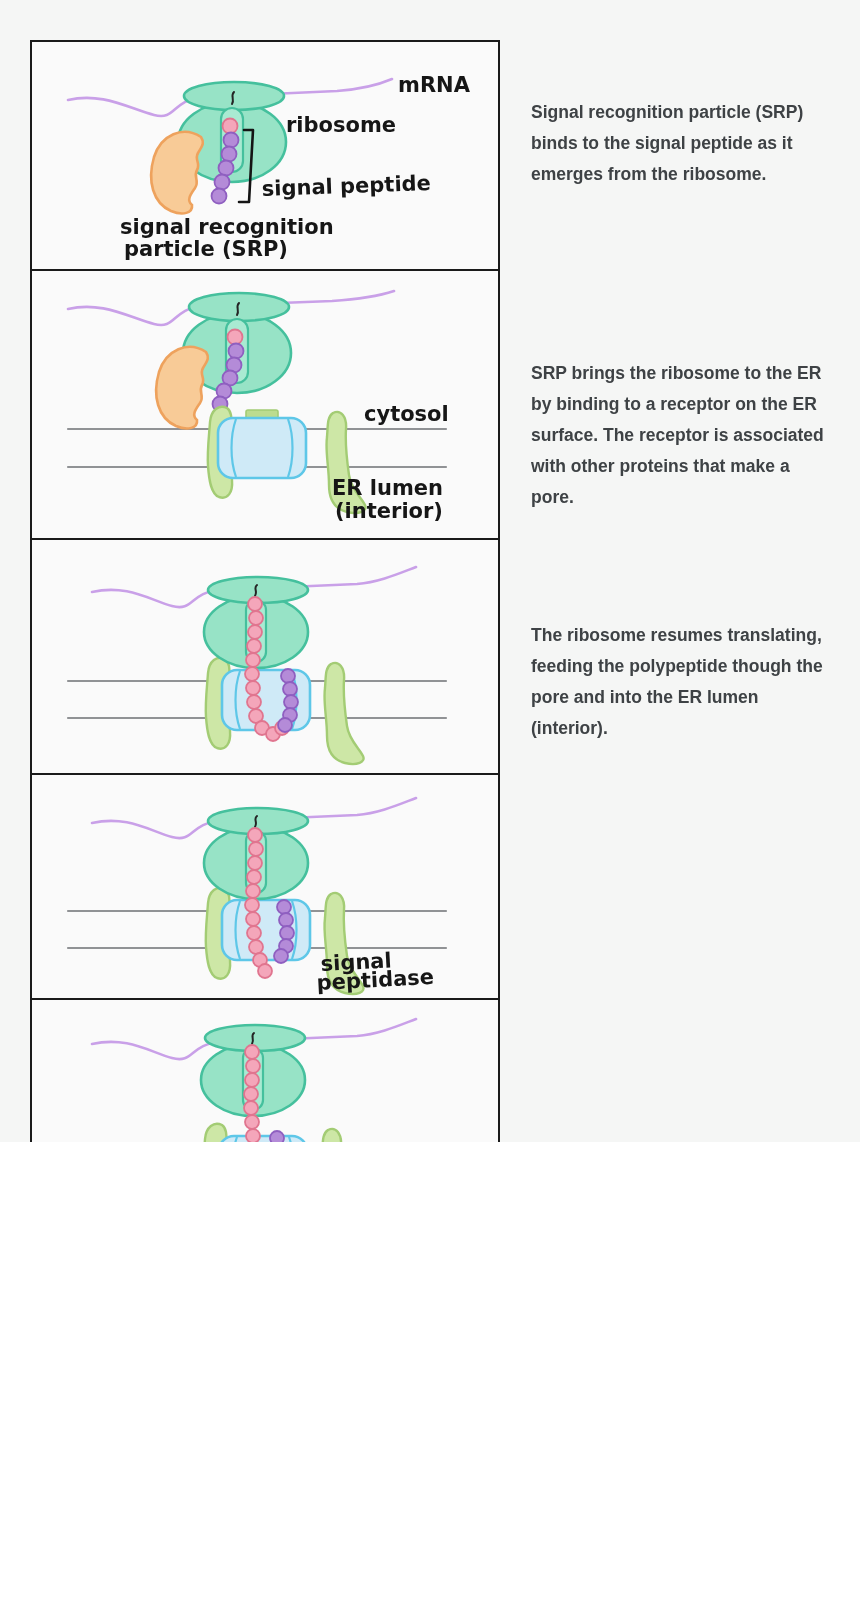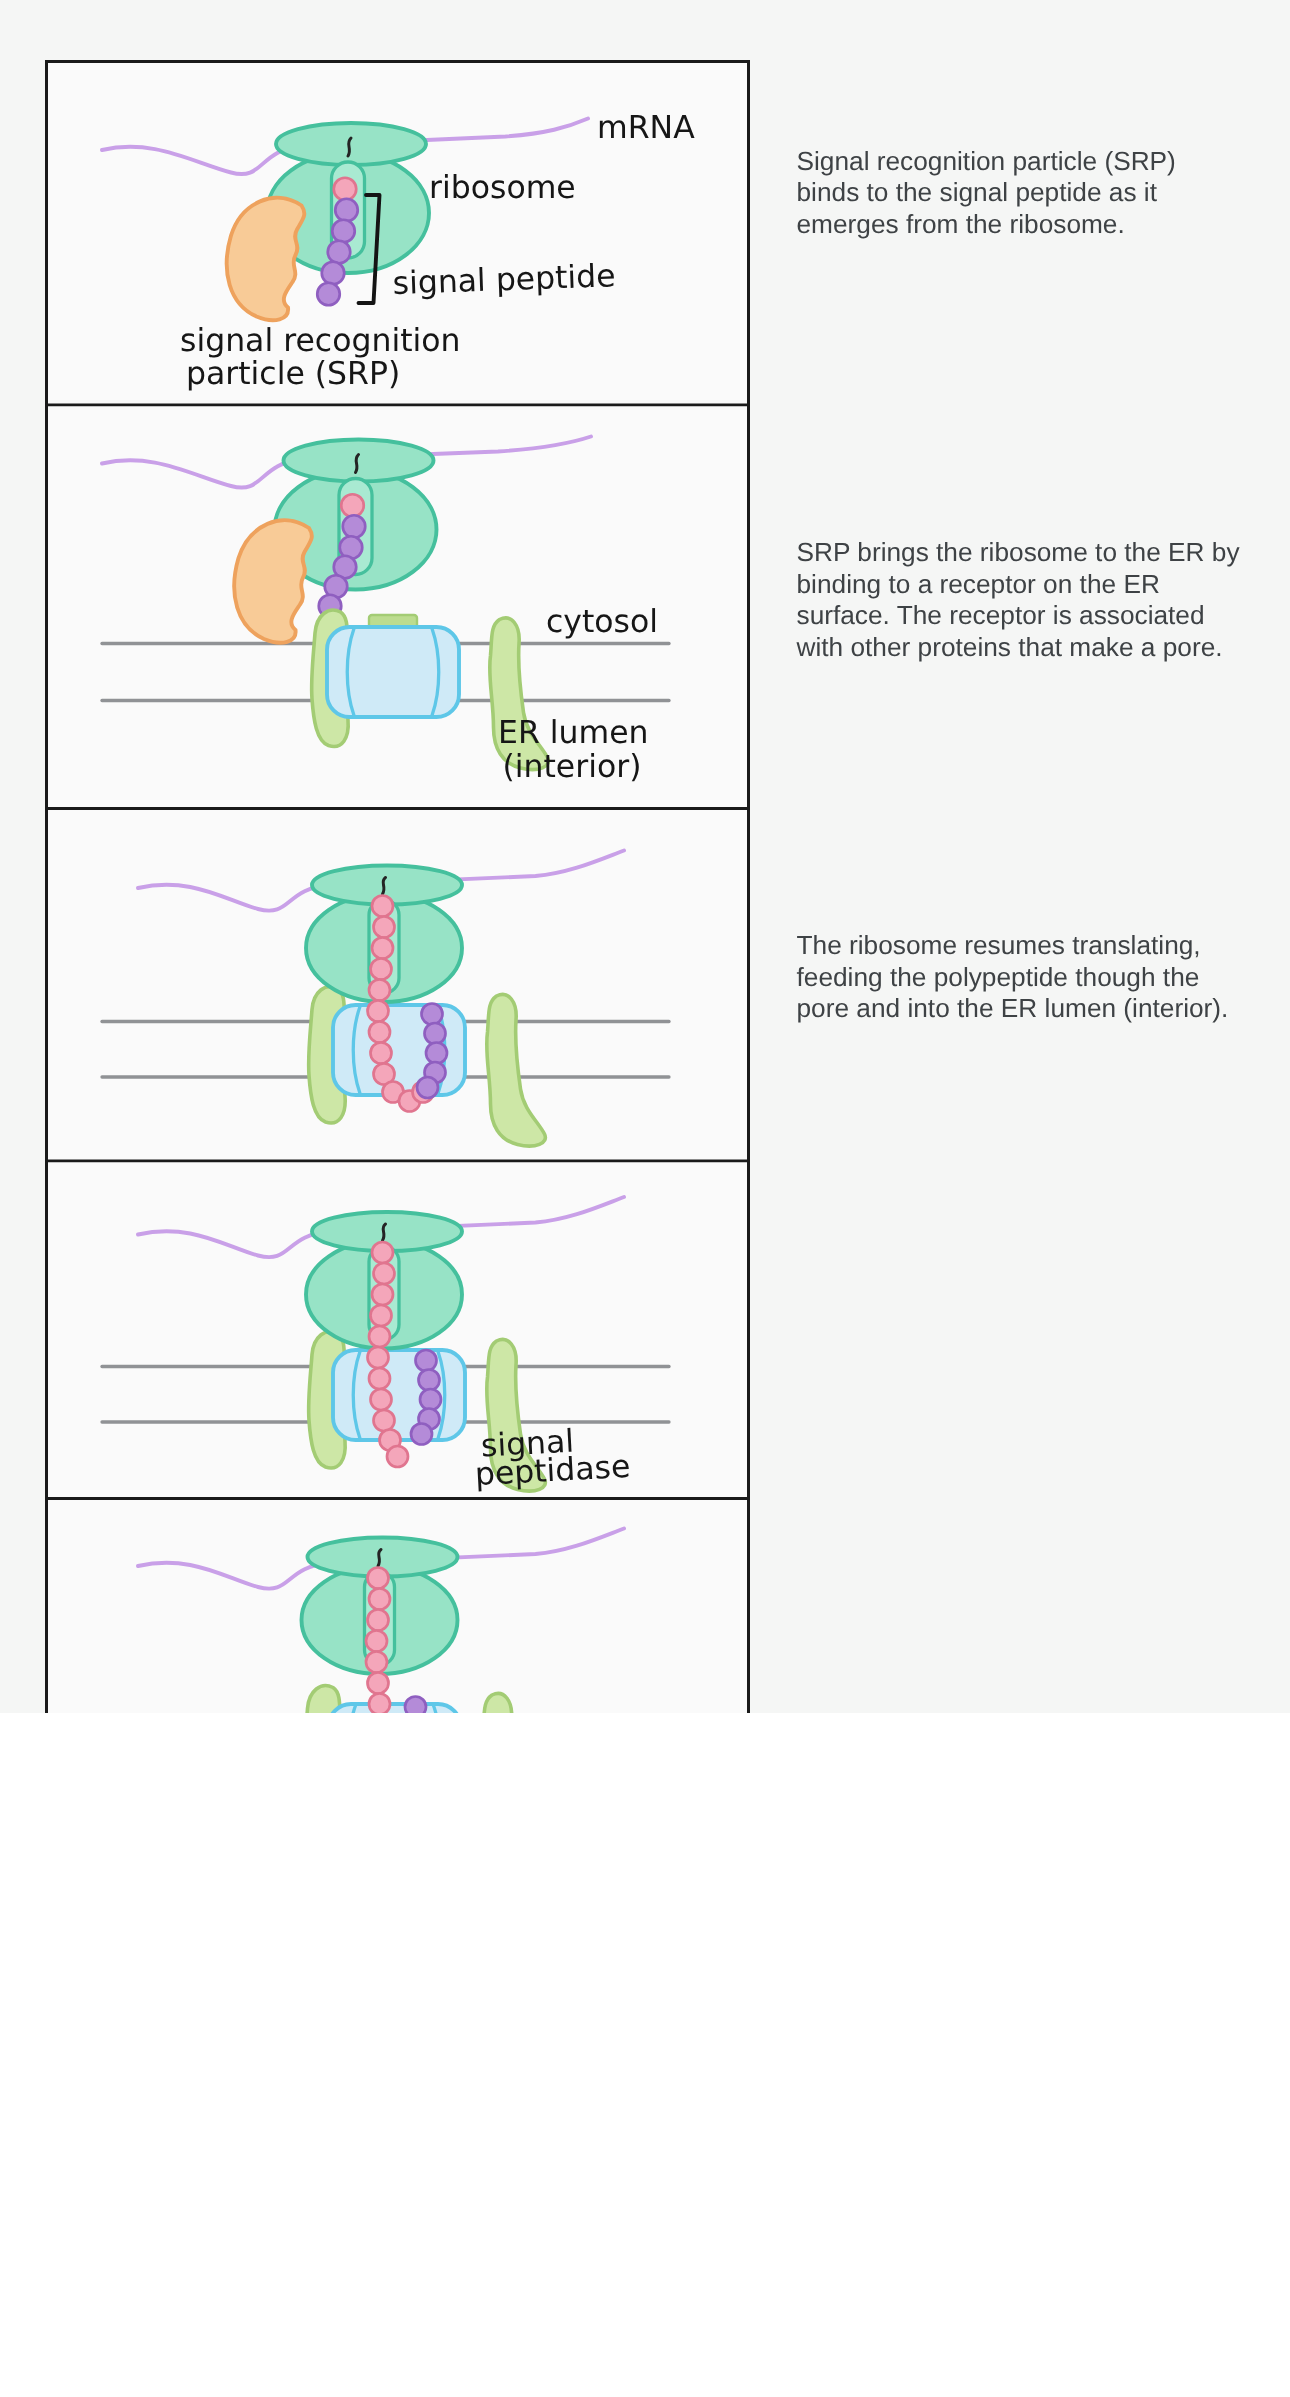--- a/index.html
+++ b/index.html
@@ -7,26 +7,26 @@
     --mint:#97e3c6; --teal:#45c09d; --mintlight:#a9ead2;
     --orange:#f8cb97; --orangeline:#eea25d;
     --purple:#b48bd8; --purpleline:#8f5fc0;
     --pink:#f4a6ba; --pinkline:#e0758f;
     --blue:#cfeaf7; --blueline:#5ec7e8;
     --green:#cde7a6; --greenline:#a3cc74; --tab:#bcdc8f;
     --mrna:#c9a0e8; --mem:#909295; --ink:#161616; --cap:#3e4245;
   }
   html,body{margin:0;padding:0}
   .canvas{position:relative;width:860px;height:1142px;background:var(--pagebg);overflow:hidden;
-          font-family:"Liberation Sans",sans-serif;}
+          font-family:"Liberation Sans",sans-serif;font-weight:bold;}
   .panels{position:absolute;left:30px;top:40px;width:466px;border:2px solid var(--border);background:var(--panelbg);}
   .panel{position:relative;border-bottom:2px solid var(--border);background:var(--panelbg);}
   .panel:last-child{border-bottom:none}
   .panel svg{display:block}
-  .caption{position:absolute;left:531px;width:296px;font-size:17.5px;line-height:21px;color:var(--cap);}
+  .caption{position:absolute;left:531px;width:296px;font-size:17.5px;line-height:31px;color:var(--cap);}
   
   .mrna{fill:none;stroke:var(--mrna);stroke-width:2.6;stroke-linecap:round}
   .ribo{fill:var(--mint);stroke:var(--teal);stroke-width:2.6}
   .chan{fill:var(--mintlight);stroke:var(--teal);stroke-width:2.2}
   .srp{fill:var(--orange);stroke:var(--orangeline);stroke-width:2.6}
   .mem{fill:none;stroke:var(--mem);stroke-width:2.2;stroke-linecap:round}
   .rec{fill:var(--green);stroke:var(--greenline);stroke-width:2.4}
   .pore{fill:var(--blue);stroke:var(--blueline);stroke-width:2.6}
   .crease{fill:none;stroke:var(--blueline);stroke-width:2.2}
   .tab{fill:var(--tab);stroke:var(--greenline);stroke-width:1.6}

